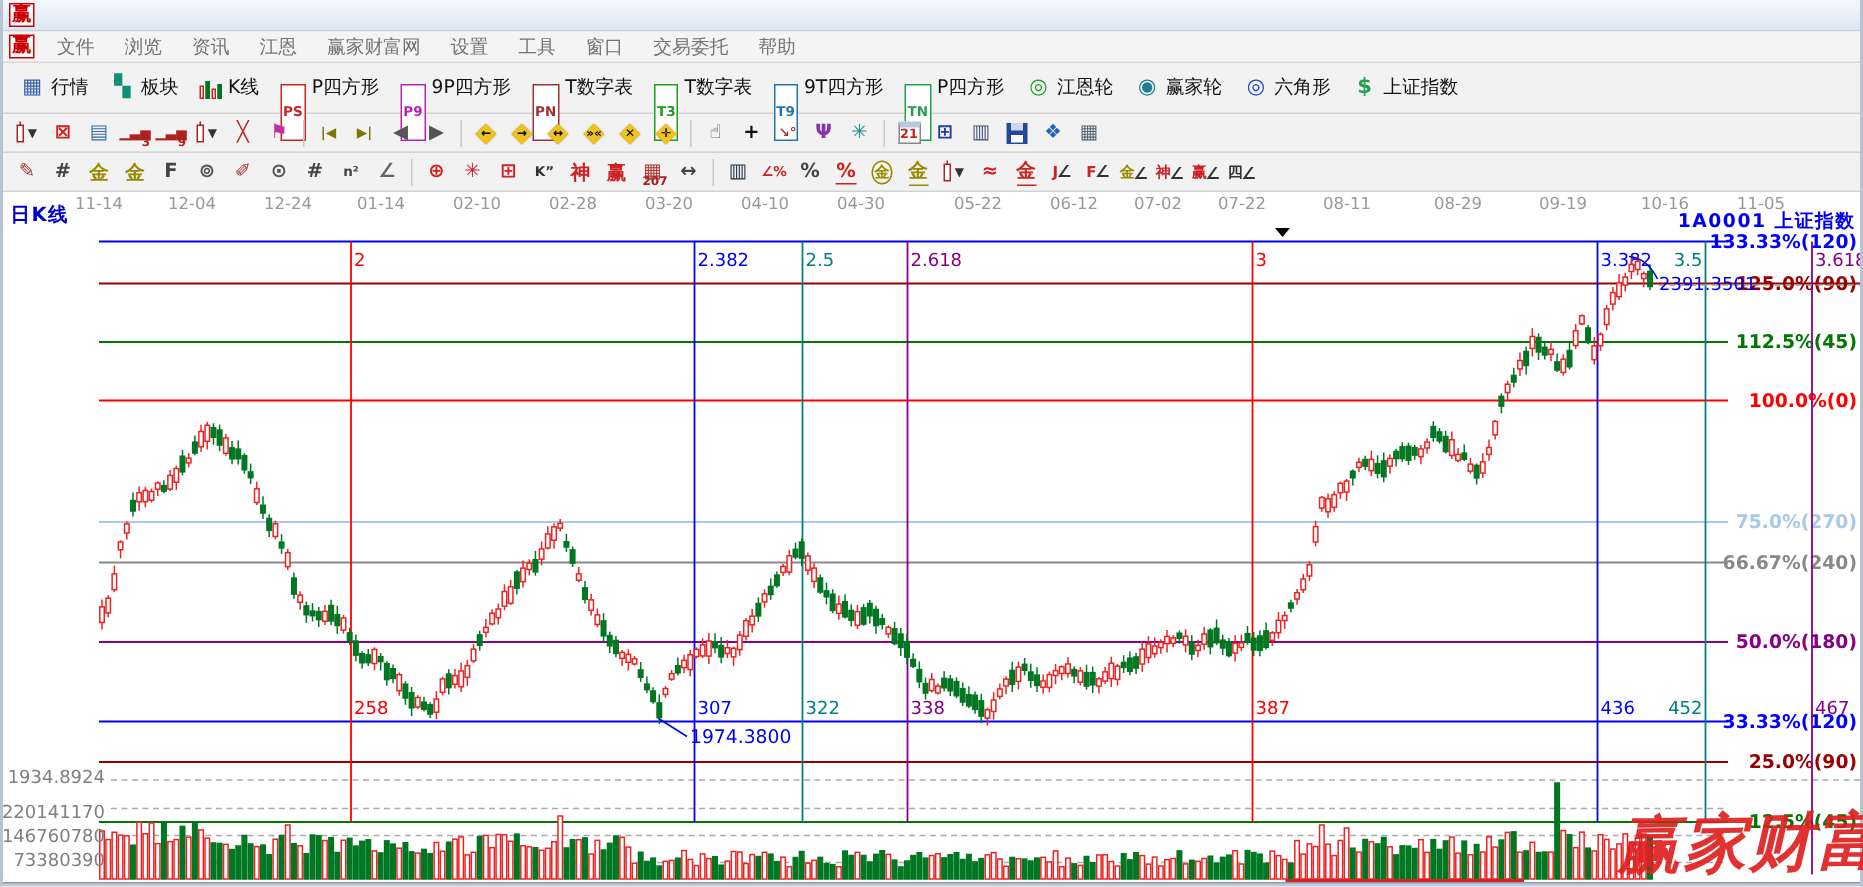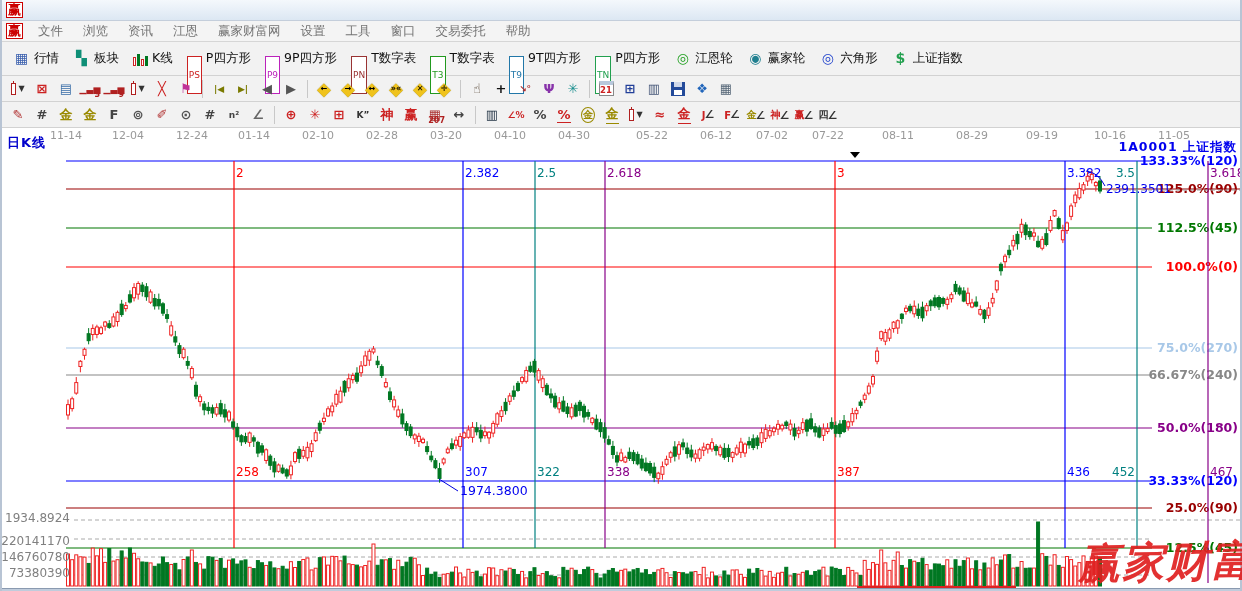--- a/index.html
+++ b/index.html
@@ -10,21 +10,21 @@
   .logo { color:#c00; font-weight:bold; font-size:13px; margin-right:5px; background:#fff; border:1px solid #c00; padding:0 1px; line-height:14px; }
   .titlebar .title { font-weight:bold; letter-spacing:.5px; }
   .menubar { height:21px; background:#f4f4f4; display:flex; align-items:center; padding-left:4px; border-bottom:1px solid #d6d6d6; font-size:12.5px; }
   .menubar nav { display:flex; }
   .menu-item { padding:18px 10px; cursor:default; color:#737373; }
   .toolbar { display:flex; align-items:center; background:#f2f2f2; border-bottom:1px solid #d2d2d2; padding-left:4px; }
   .t1 { height:34px; }
   .t2 { height:26px; }
   .t3 { height:26px; }
   .tb-main-item { display:flex; align-items:center; gap:4px; padding:2px 7px; font-size:12.5px; color:#111; cursor:default; }
-  .letterbox { font-size:9px; font-weight:normal; border:1px solid; padding:12px 1px; line-height:12px; background:#fff;margin-top:32px; }
+  .letterbox { font-size:9px; font-weight:bold; border:1px solid; padding:12px 1px; line-height:12px; background:#fff;margin-top:32px; }
   .glyph-icon { display:inline-flex; width:17px; height:17px; align-items:center; justify-content:center; font-size:14px; line-height:17px; }
   .mini-candles { display:inline-flex; align-items:flex-end; gap:1px; height:15px; }
   .mini-candles i { display:block; width:3px; }
   .tb-icon { width:22px; height:21px; display:inline-flex; align-items:center; justify-content:center; font-size:13px; cursor:default; position:relative; margin:0 1px; }
   .tb-sep { width:1px; height:18px; background:#c8c8c8; margin:0 4px; }
   .tb-icon .sub { position:absolute; right:1px; bottom:0; font-size:8px; color:#b02020; font-weight:bold; }
   .diamond { position:relative; width:18px; height:18px; }
   .diamond .base { position:absolute; inset:0; color:#f0c31c; font-size:18px; line-height:18px; text-align:center; text-shadow:0 0 1px #8a7500; }
   .diamond .arrow { position:absolute; inset:0; display:flex; align-items:center; justify-content:center; font-size:8px; color:#000; font-weight:bold; }
   .calendar-ic { width:15px; height:15px; border:1px solid #888; background:#fff; border-top:4px solid #b8c8dc; font-size:8.5px; font-weight:bold; color:#c22; display:flex; align-items:center; justify-content:center; }

